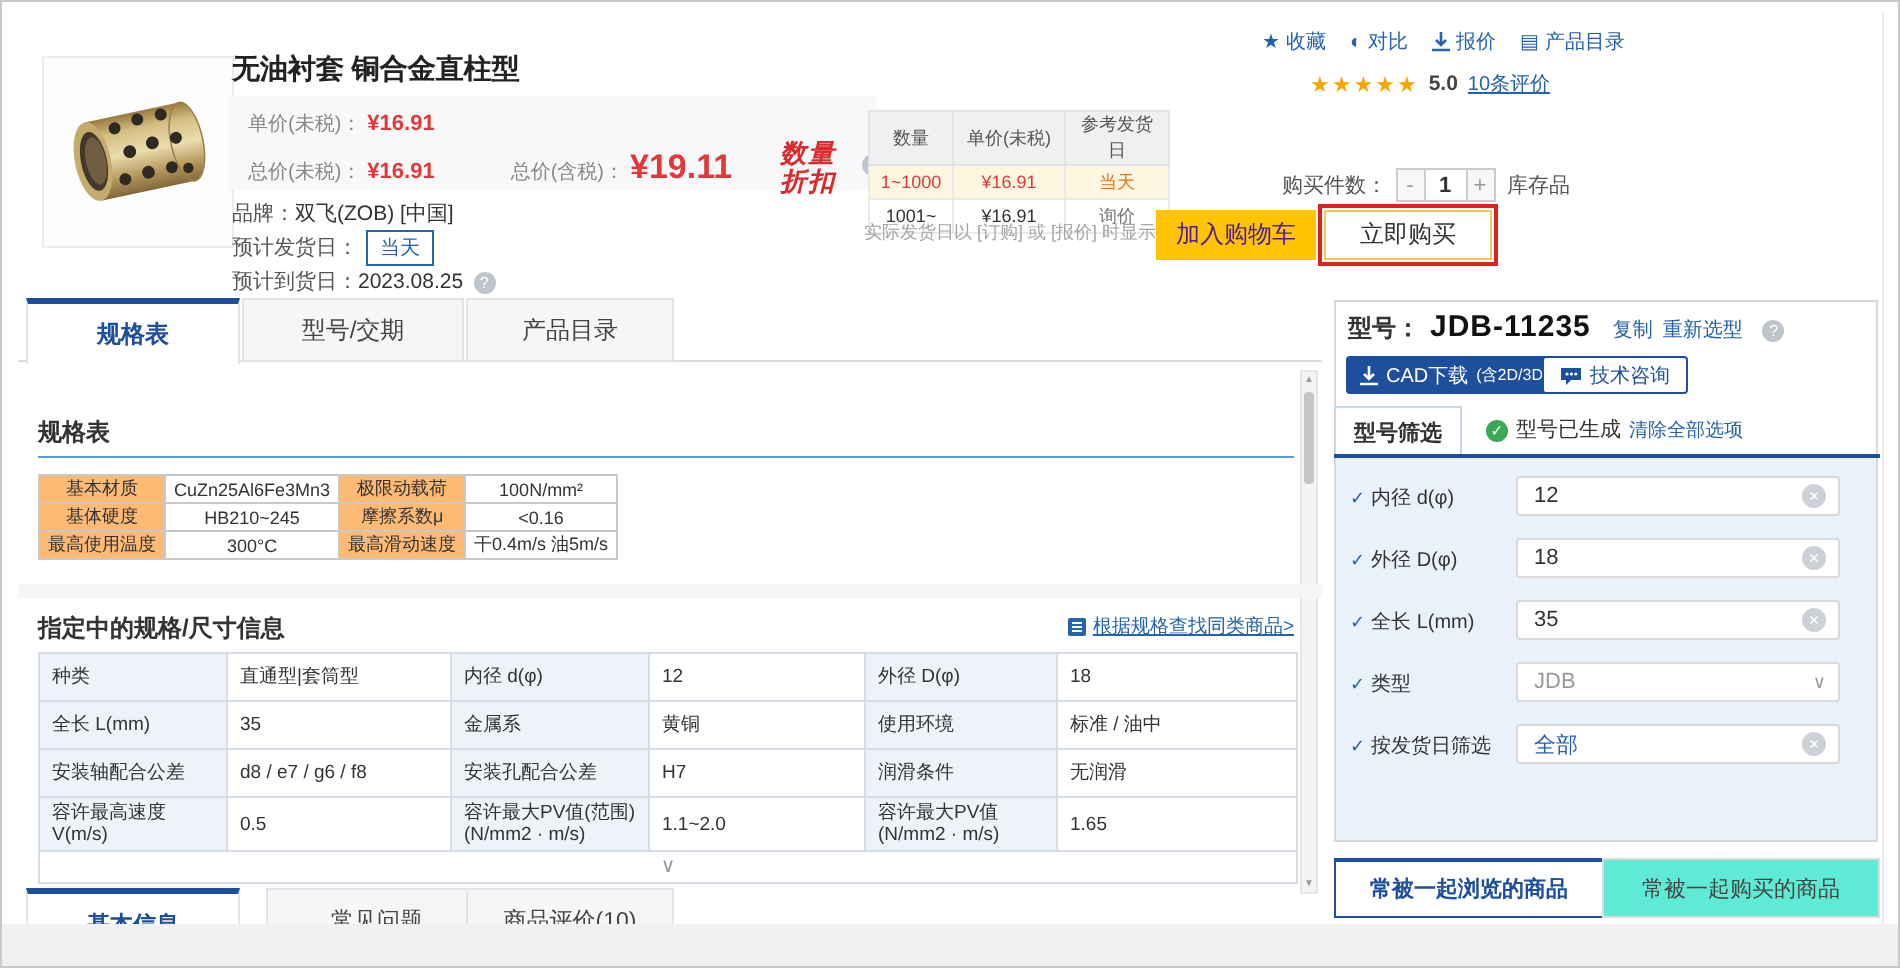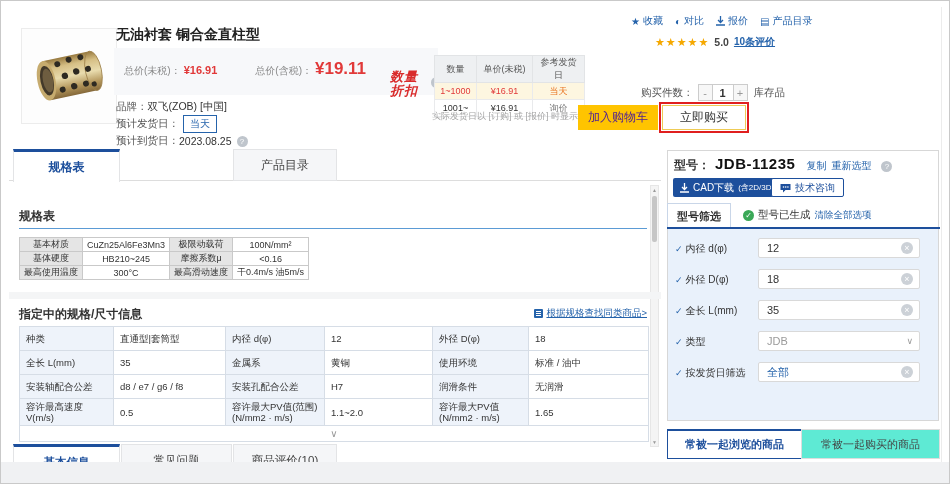--- a/index.html
+++ b/index.html
@@ -33,21 +33,21 @@
 .disc tr.hl td { background:#fdf6e0; color:#e13939; }
 .disc tr.hl td.ship { color:#e8721e; }
 .disc td.grey { color:#777; }
 .disc-note { left:431px; top:109px; font-size:9px; color:#a5a5a5; }
 .actions { left:630px; top:13px; display:flex; gap:12px; font-size:10px; color:#2563ab; align-items:center; }
 .actions .act { display:flex; align-items:center; gap:3px; cursor:pointer; }
 .actions .aicon { font-size:10px; }
 .rating { left:654px; top:34px; display:flex; align-items:center; gap:5px; }
 .stars { color:#f5a800; font-size:11px; letter-spacing:1px; }
 .score { font-size:10.5px; font-weight:bold; color:#444; }
-.reviews { font-size:10px; color:#2563ab; text-decoration:underline;font-weight:bold; }
+.reviews { font-size:10px; color:#2563ab; text-decoration:underline; }
 .qty-row { left:640px; top:83px; display:flex; align-items:center; font-size:10.5px; color:#555; }
 .qbox { display:flex; align-items:center; justify-content:center; height:17px; border:1px solid #ccc; background:#f7f7f7; color:#999; width:15px; font-size:11px; }
 .qval { width:20px; background:#fff; color:#333; font-weight:bold; border-left:none; border-right:none; }
 .stock { margin-left:6px; }
 .btn-cart { left:577px; top:104px; width:80px; height:25px; background:#ffc400; border:none; font-size:12px; color:#4c1d95;
   display:flex; align-items:center; justify-content:center; cursor:pointer; }
 .buy-hl { left:658px; top:101px; width:90px; height:31px; border:2px solid #e01f1f; pointer-events:none; }
 .btn-buy { left:661px; top:104px; width:84px; height:25px; background:#fff; border:1px solid #eecb55; font-size:12px; color:#333;
   display:flex; align-items:center; justify-content:center; cursor:pointer; }
 
@@ -60,21 +60,21 @@
 
 .scrollbar { left:649px; top:184px; width:9px; height:262px; background:#f4f4f4; border:1px solid #e6e6e6; }
 .sb-arrow { position:absolute; left:0; width:7px; height:8px; color:#9a9a9a; font-size:5px; display:flex; align-items:center; justify-content:center; }
 .sb-up { top:0; } .sb-down { bottom:0; }
 .sb-thumb { position:absolute; left:1px; top:10px; width:5px; height:46px; background:#c6c6c6; border-radius:2px; }
 
 .spec-heading { left:18px; top:207px; font-size:12px; font-weight:bold; color:#333; }
 .spec-underline { left:18px; top:227px; width:628px; border-top:1px solid #5b9bd5; }
 .spec-tb { left:18px; top:236px; border-collapse:collapse; font-size:9px; }
 .spec-tb td { border:1px solid #c9c9c9; height:14px; padding:0 4px; text-align:center; white-space:nowrap; }
-.spec-tb td.lab { background:#e5e5e5; color:#333; }
+.spec-tb td.lab { background:#fdba74; color:#333; }
 .divider-strip { left:8px; top:291px; width:652px; height:7px; background:#f4f5f6; }
 .size-heading { left:18px; top:305px; font-size:12px; font-weight:bold; color:#333; }
 .size-link { top:306px; right:302px; display:flex; align-items:center; gap:3px; font-size:9.5px; color:#2563ab; cursor:pointer; }
 .size-link .txt { text-decoration:underline; }
 .doc-icon { width:9px; height:9px; background:#2563ab; border-radius:1px; position:relative; }
 .doc-icon::after { content:""; position:absolute; left:2px; top:2px; width:5px; height:1px; background:#fff; box-shadow:0 2px 0 #fff, 0 4px 0 #fff; }
 .size-tb { left:18px; top:325px; border-collapse:collapse; font-size:9.5px; table-layout:fixed; width:629px; }
 .size-tb td { border:1px solid #d6dde6; height:24px; padding:2px 6px; line-height:11px; color:#333; background:#fff; }
 .size-tb td.lab { background:#eef3fa; }
 .size-tb tr.exp td { text-align:center; color:#999; font-size:10px; height:16px; cursor:pointer; }
@@ -150,20 +150,23 @@
           <circle cx="62" cy="58" r="3"></circle>
         <circle cx="70" cy="60" r="2.6"></circle>
       </g>
     </g>
   </svg>
 </div>
 
 <div class="abs title">无油衬套 铜合金直柱型</div>
 
 <div class="abs price-box">
+  <div class="nowrap">
+    <span class="plab">单价(未税)：</span><span class="pval">¥16.91</span>
+  </div>
   <div class="price-line2 nowrap">
     <span class="plab">总价(未税)：</span>
       <span class="pval">¥16.91</span>
     <span class="price-gap"></span>
     <span class="plab">总价(含税)：</span>
       <span class="pbig">¥19.11</span>
   </div>
 </div>
 
 <div class="abs info-line" style="left:115px; top:99px;text-align:right;">
@@ -241,20 +244,21 @@
   <span class="qbox">+</span>
   <span class="stock">库存品</span>
 </div>
 
 <button class="abs btn-cart">加入购物车</button>
 <div class="abs buy-hl"></div>
 <button class="abs btn-buy">立即购买</button>
 
 <div class="abs lp-tabbar">
   <div class="lp-tab t1 active">规格表</div>
+  <div class="lp-tab t2">型号/交期</div>
   <div class="lp-tab t3">产品目录</div>
 </div>
 
 <div class="abs scrollbar">
   <span class="sb-arrow sb-up">▲</span>
   <span class="sb-thumb"></span>
   <span class="sb-arrow sb-down">▼</span>
 </div>
 
 <div class="abs spec-heading">规格表</div>
@@ -335,21 +339,21 @@
   <tr class="exp">
     <td colspan="6">
       <span>∨</span>
     </td>
   </tr>
 </tbody>
   </table>
 
 <div class="abs lb-tabbar">
   <div class="lb-tab active t1" style="left:4px;width:107px;">基本信息</div>
-  <div class="lb-tab" style="left:112px;width:111px;">常见问题</div>
+  <div class="lb-tab" style="left:124px;width:111px;">常见问题</div>
   <div class="lb-tab" style="left:224px;width:104px;">商品评价(10)</div>
 </div>
 
 <div class="abs rp-card"></div>
 
 <div class="abs model-row">
   <span class="model-label">型号：</span>
   <span class="model-value">JDB-11235</span>
   <span class="mini-link" style="margin-left:6px;">复制</span>
   <span class="mini-link">重新选型</span>

